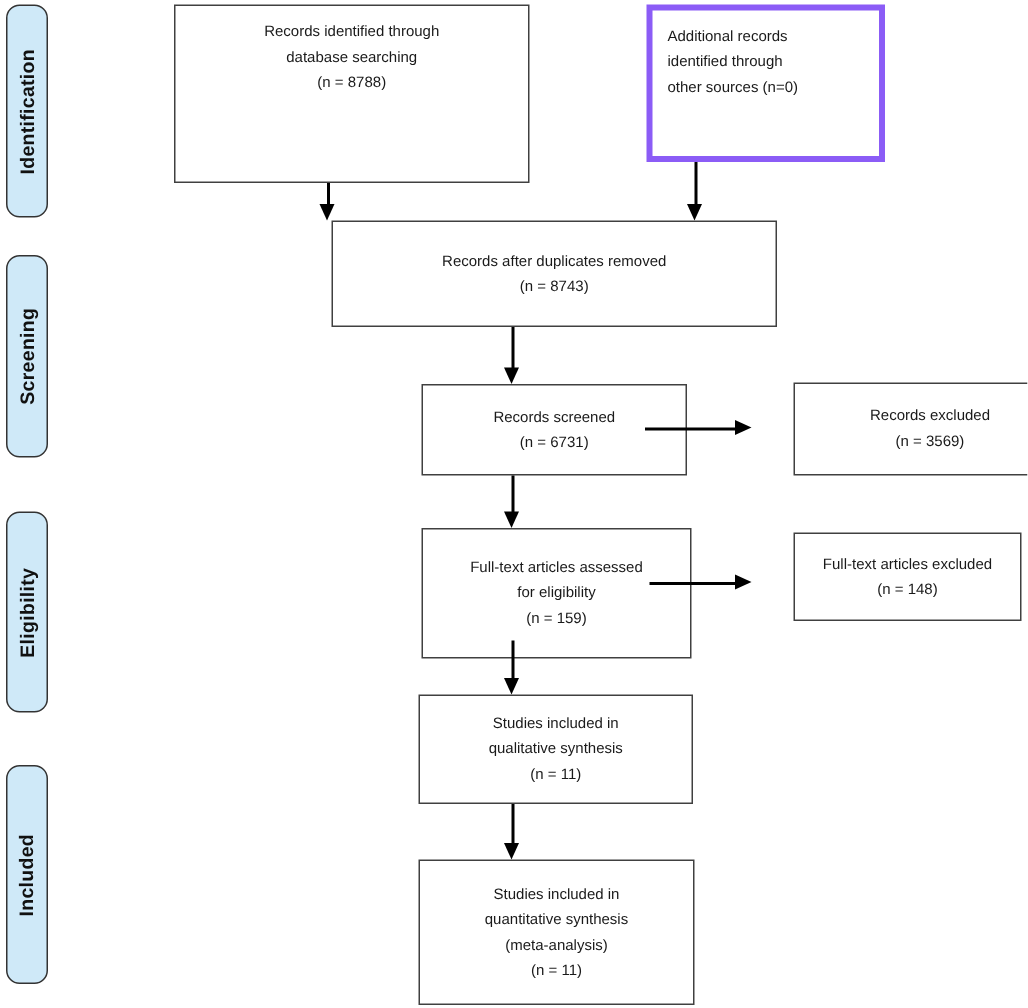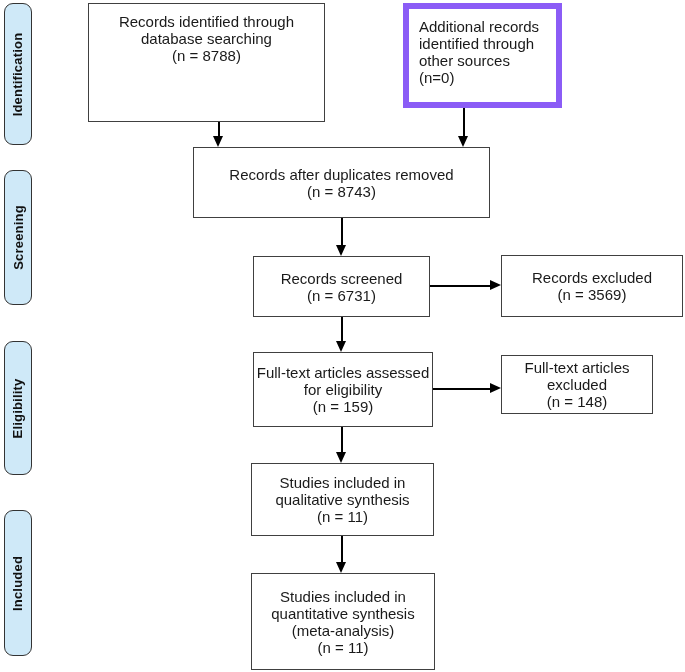--- a/index.html
+++ b/index.html
@@ -15,25 +15,25 @@
   }
   .stage-text{
     transform:rotate(-90deg);white-space:nowrap;
     font-weight:bold;font-size:13px;letter-spacing:.2px;color:#111111;
   }
   
   .fbox{
     position:absolute;box-sizing:border-box;background:#ffffff;
     border:1.5px solid #404040;
     display:flex;align-items:center;justify-content:center;
-    text-align:center;font-size:15px;line-height:17px;white-space:pre-line;
+    text-align:center;font-size:10px;line-height:17px;white-space:pre-line;margin-left:28px;
   }
   .fbox.top-align{align-items:flex-start;padding-top:9px;}
   .fbox.left-align{justify-content:flex-start;text-align:left;padding:9px 10px;align-items:flex-start;}
-  .fbox.gray-border{border:6px solid #8b5cf6;}
+  .fbox.gray-border{border:4px solid #8b5cf6;}
   
   .vline{position:absolute;width:1.5px;background:#000000;}
   .hline{position:absolute;height:1.5px;background:#000000;}
   .head-down{
     position:absolute;width:0;height:0;
     border-left:5.5px solid transparent;border-right:5.5px solid transparent;
     border-top:11px solid #000000;
   }
   .head-right{
     position:absolute;width:0;height:0;
@@ -69,21 +69,21 @@
 
   <div class="fbox" style="left:193px;top:147px;width:297px;height:71px;">Records after duplicates removed
 (n = 8743)</div>
 
   <div class="fbox" style="left:253px;top:256px;width:177px;height:61px;text-align:center;">Records screened
 (n = 6731)</div>
 
   <div class="fbox" style="left:501px;top:255px;width:182px;height:62px;">Records excluded
 (n = 3569)</div>
 
-  <div class="fbox" style="left:253px;top:352px;width:180px;height:75px;">Full-text articles assessed
+  <div class="fbox" style="left:253px;top:352px;width:180px;height:87px;">Full-text articles assessed
 for eligibility
 (n = 159)</div>
 
   <div class="fbox" style="left:501px;top:355px;width:152px;height:59px;">Full-text articles excluded
 (n = 148)</div>
 
   <div class="fbox" style="left:251px;top:463px;width:183px;height:73px;">Studies included in
 qualitative synthesis
 (n = 11)</div>
 

